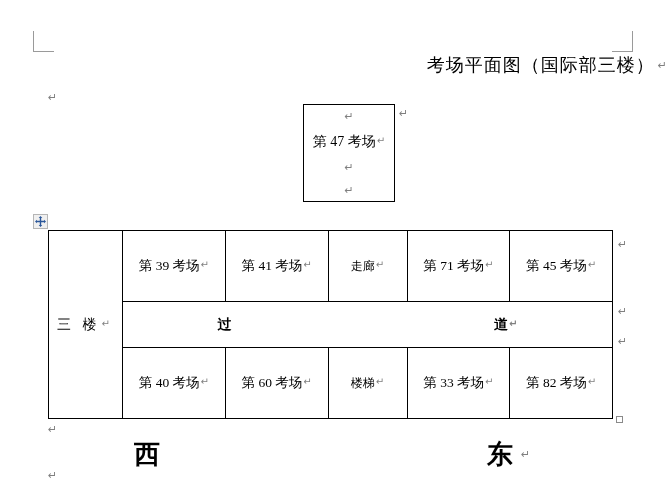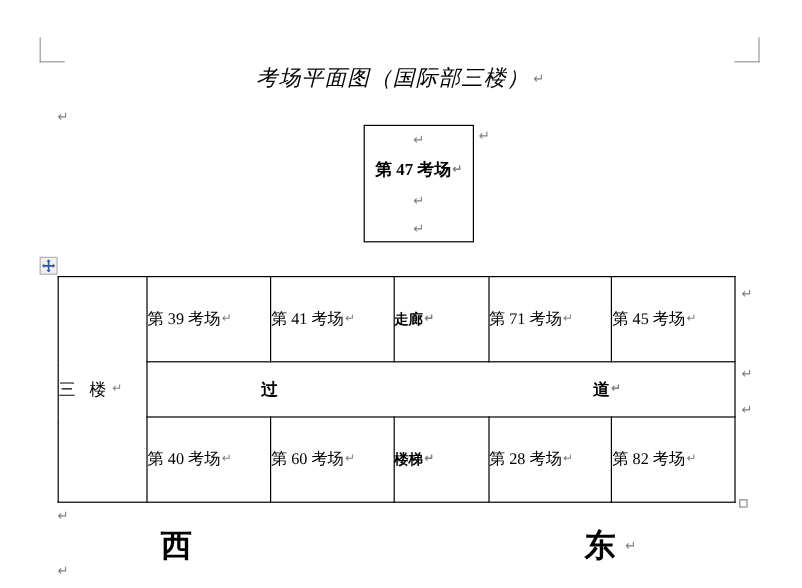--- a/index.html
+++ b/index.html
@@ -35,25 +35,24 @@
     font-family: "DejaVu Sans", sans-serif;
     user-select: none;
   }
 
   
   .title {
     position: absolute;
     left: 0;
     top: 53px;
     width: 668px;
-    text-align: center;
+    text-align: right;
     font-size: 18px;
     letter-spacing: 1px;
     font-family: "Liberation Serif", "DejaVu Serif", serif;
-    font-style: italic;
   }
   .title .mark {
     color: #808080;
     font-size: 11px;
     font-family: "DejaVu Sans", sans-serif;
     vertical-align: 2px;
     margin-left: 3px;
   }
 
   
@@ -78,21 +77,20 @@
   }
   .topbox .blankline {
     color: #808080;
     font-size: 11px;
     font-family: "DejaVu Sans", sans-serif;
     height: 12px;
   }
   .topbox .roomlabel {
     font-size: 14px;
     white-space: nowrap;
-    font-weight: bold;
   }
   .mk {
     color: #808080;
     font-size: 10px;
     font-family: "DejaVu Sans", sans-serif;
     vertical-align: 2px;
     margin-left: 1px;
   }
 
   
@@ -115,33 +113,34 @@
     position: absolute;
     left: 48px;
     top: 230px;
     width: 565px;
     height: 185px;
     border-collapse: collapse;
     table-layout: fixed;
   }
   .plan td {
     border: 1px solid #000000;
+    text-align: center;
     vertical-align: middle;
     font-size: 13.5px;
     font-family: "Liberation Serif", "DejaVu Serif", serif;
     padding: 0;
     white-space: nowrap;
   }
   .plan td.floor {
     width: 73px;
     font-size: 14px;
     letter-spacing: 4px;
   }
   .plan td.room   { height: 70px; }
-  .plan td.narrow { font-weight: bold; font-size: 12px; }
+  .plan td.narrow { font-weight: normal; font-size: 12px; }
   .plan td.corridor {
     height: 45px;
     font-size: 14px;
     font-weight: bold;
     text-align: justify;
   }
   .corridor-inner {
     display: block;
     width: 300px;
     margin: 0 auto;
@@ -226,21 +225,21 @@
       <span class="corridor-inner">
         <span>过</span>
         <span><span>道</span><span class="mk">↵</span></span>
       </span>
     </td>
   </tr>
   <tr>
     <td class="room"><span>第 40 考场</span><span class="mk">↵</span></td>
     <td class="room"><span>第 60 考场</span><span class="mk">↵</span></td>
     <td class="room narrow"><span>楼梯</span><span class="mk">↵</span></td>
-    <td class="room"><span>第 28 考场</span><span class="mk">↵</span></td>
+    <td class="room"><span>第 33 考场</span><span class="mk">↵</span></td>
     <td class="room"><span>第 82 考场</span><span class="mk">↵</span></td>
   </tr>
 </tbody>
   </table>
 
 <div class="rowend" style="top:238px;">↵</div>
 <div class="rowend" style="top:305px;">↵</div>
 <div class="rowend" style="top:335px;">↵</div>
 
 <div class="resize-handle"></div>

